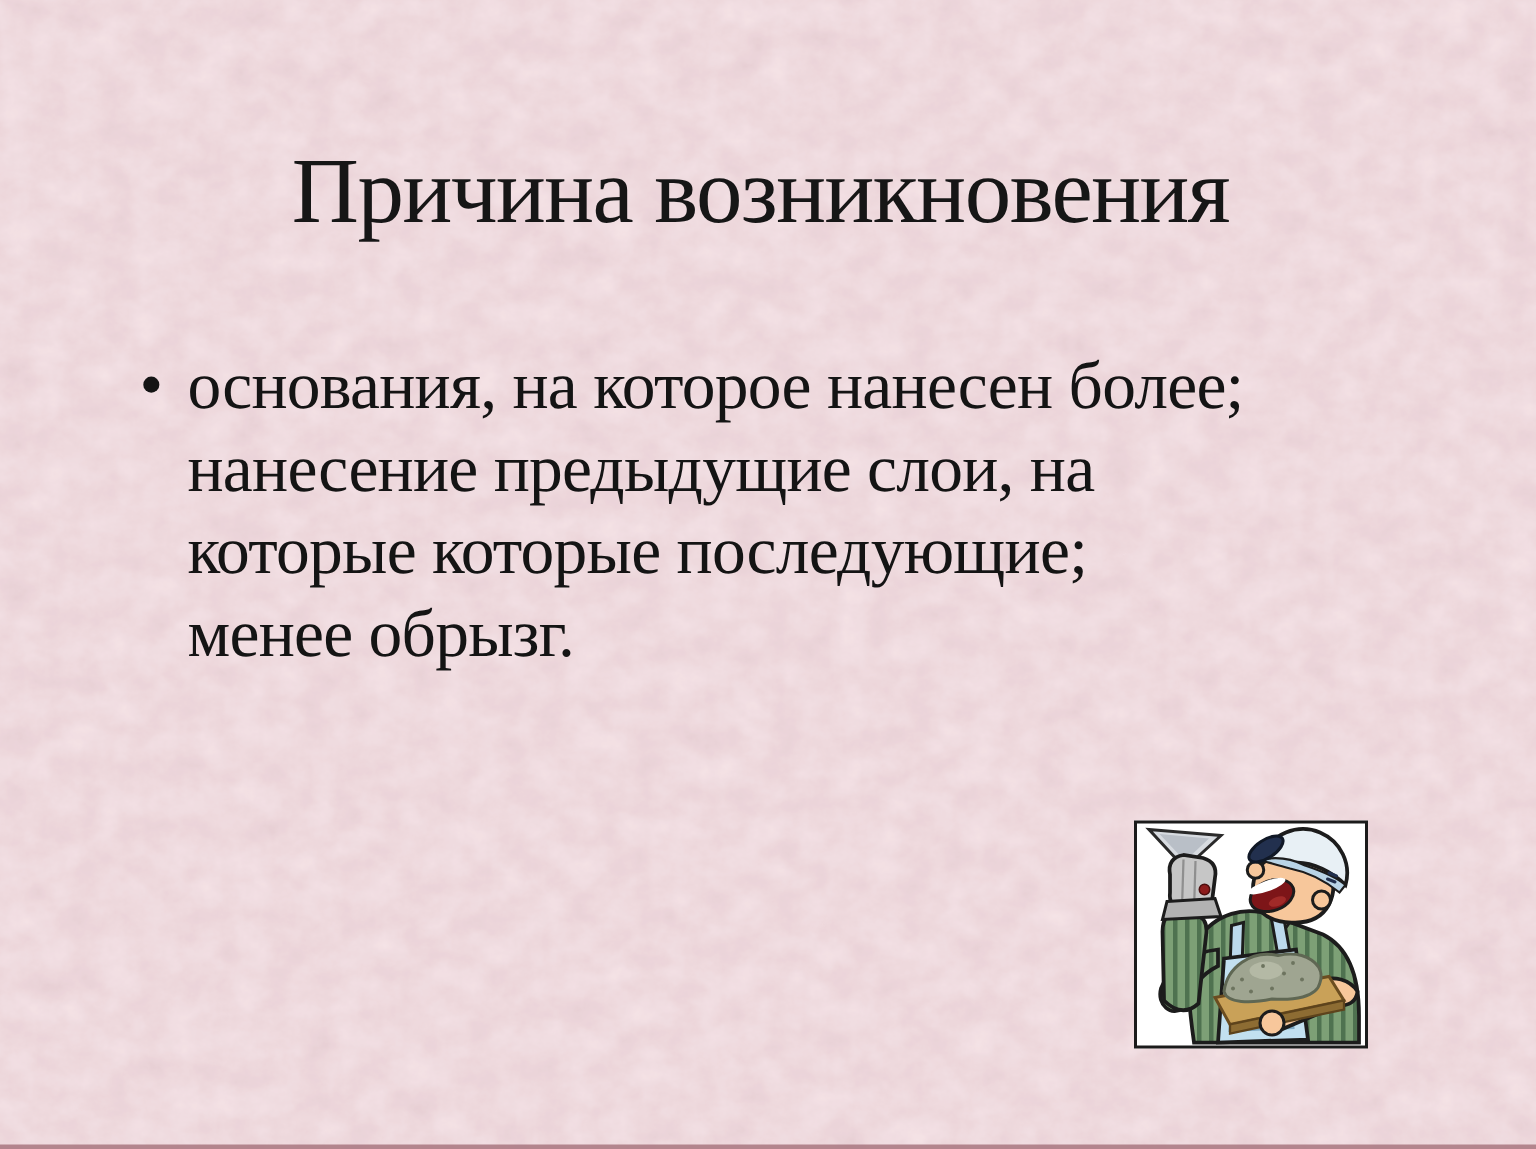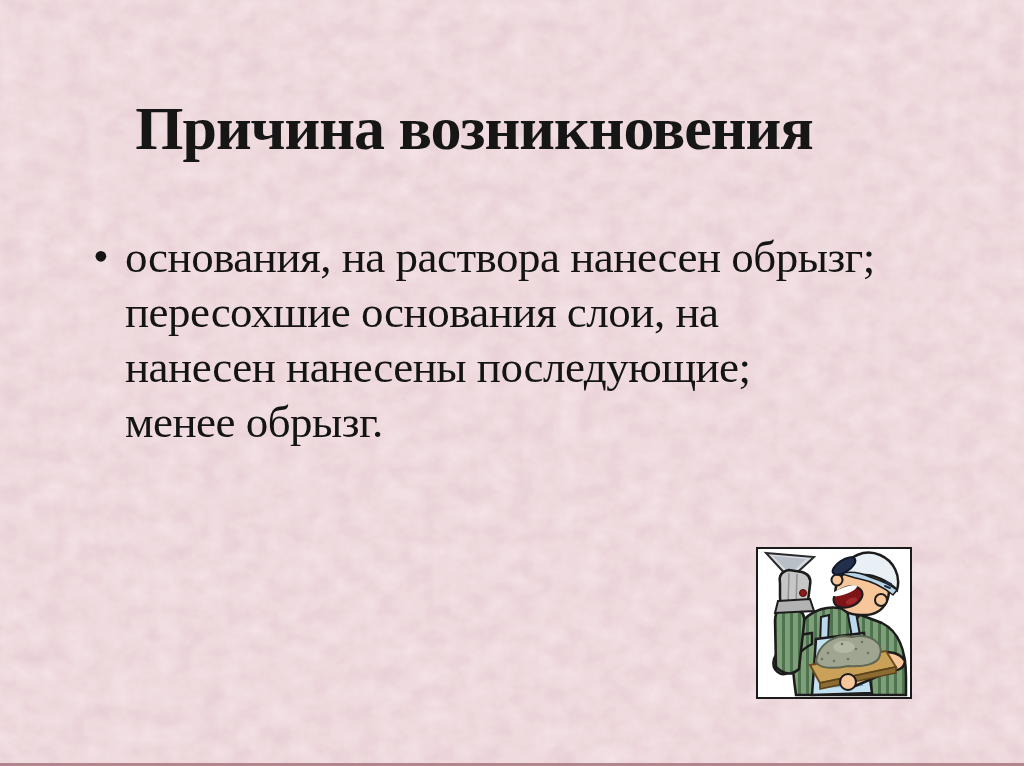--- a/index.html
+++ b/index.html
@@ -29,24 +29,25 @@
     opacity: 0.85;
   }
 
   .title {
     position: absolute;
     left: 0; top: 88px;
     width: 948px;
     margin: 0;
     text-align: center;
     font-size: 62px;
-    font-weight: 700;
+    font-weight: 400;
     letter-spacing: -1px;
     line-height: 80px;
     color: #161616;
+    padding-left: 33px;
   }
 
   .bullet-block {
     position: absolute;
     left: 91px; top: 230px;
     width: 822px;
     padding-left: 34px;
     box-sizing: border-box;
     color: #141414;
   }
@@ -97,23 +98,23 @@
     <rect width="1024" height="766" fill="#e6c2c8"></rect>
     <rect width="1024" height="766" filter="url(#tx)" opacity="0.9"></rect>
   </svg>
 
   <div class="bottom-edge"></div>
 
   <h1 class="title">Причина возникновения</h1>
 
   <div class="bullet-block">
     <span class="bullet-marker">•</span>
-    <div class="bullet-line">основания, на раствора нанесен обрызг;</div>
-    <div class="bullet-line">пересохшие основания слои, на</div>
-    <div class="bullet-line">нанесен нанесены последующие;</div>
+    <div class="bullet-line">основания, на которое нанесен более;</div>
+    <div class="bullet-line">нанесение предыдущие слои, на</div>
+    <div class="bullet-line">которые которые последующие;</div>
     <div class="bullet-line">менее обрызг.</div>
   </div>
 
   <figure class="pic-frame" style="margin:0">
     <svg width="152" height="148" viewBox="0 0 152 148" aria-hidden="true">
       <defs>
         <pattern id="stripes" width="8" height="8" patternUnits="userSpaceOnUse">
           <rect width="8" height="8" fill="#7da076"></rect>
           <rect width="3" height="8" fill="#4f7250"></rect>
         </pattern>

